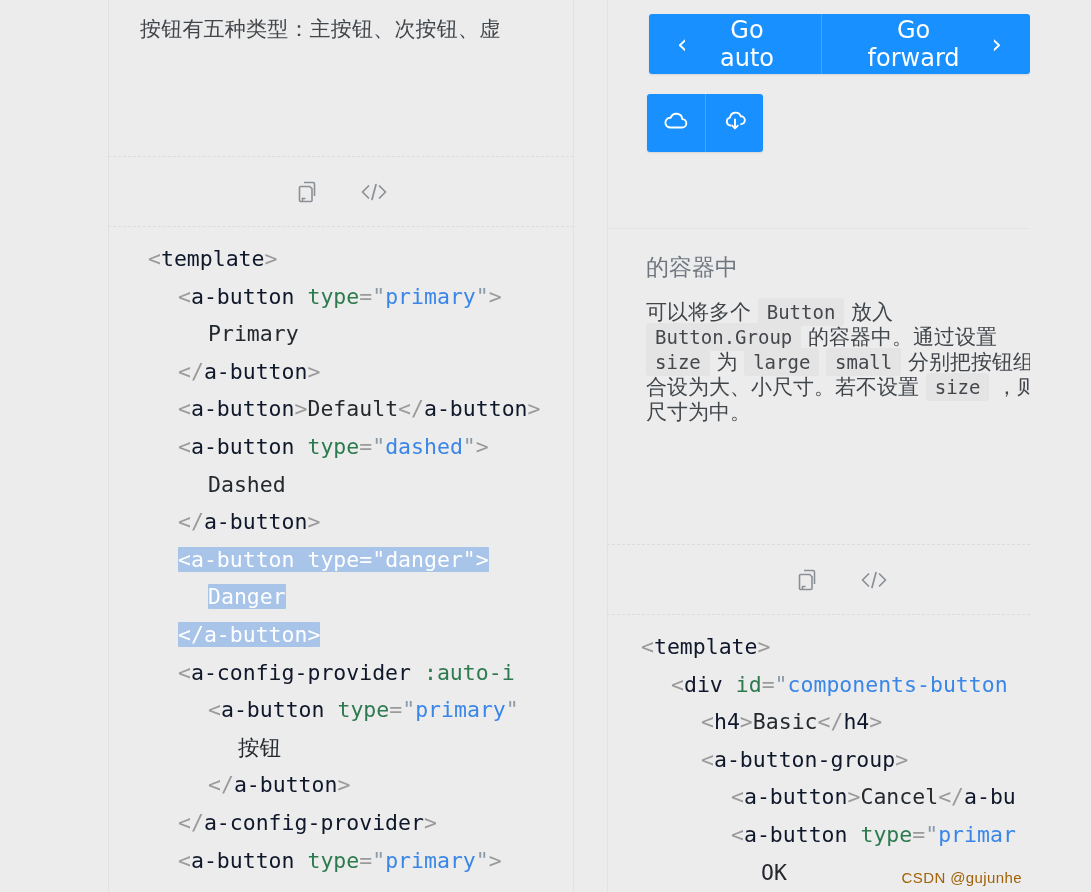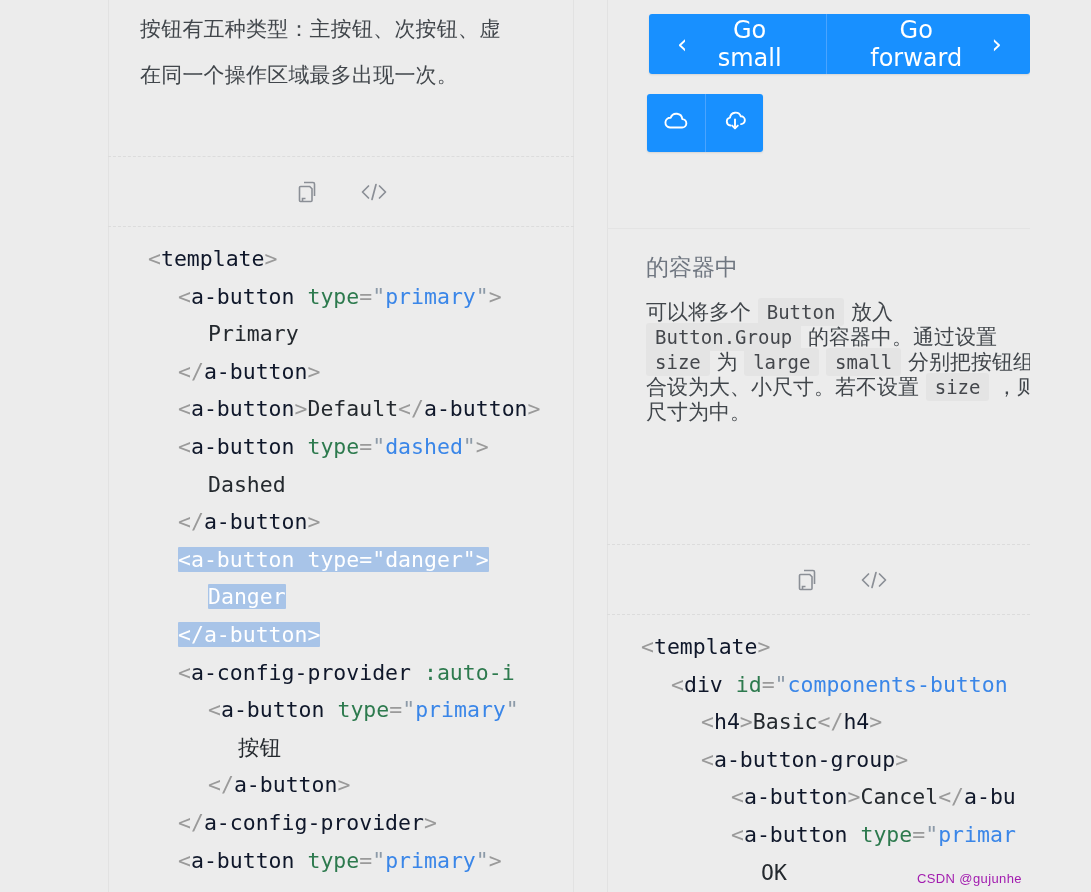--- a/index.html
+++ b/index.html
@@ -165,36 +165,35 @@
     padding: 3px 9px;
     font-family: "DejaVu Sans Mono", "Liberation Mono", monospace;
     font-size: 19px;
     white-space: nowrap;
   }
 
   
   #watermark {
     position: absolute;
     right: 8px; bottom: 6px;
-    font-size: 13px;
-    color: #a21caf;
+    font-size: 15px;
+    color: #a16207;
     font-family: "Liberation Sans", sans-serif;
     letter-spacing: .4px;
   }
 </style>
 </head>
 <body>
 
 <div id="page">
 
   <div class="card" id="left-card"></div>
 
   <div id="left-desc">
     <p>按钮有五种类型：主按钮、次按钮、虚</p>
-    <p>在同一个操作区域最多出现一次。</p>
   </div>
 
   <div class="toolbar" id="left-toolbar">
     <span class="tool-icon">
       <svg width="26" height="26" viewBox="0 0 26 26" fill="none" stroke="#8b8f96" stroke-width="1.6">
         <path d="M9 3.5 h9 a1.5 1.5 0 0 1 1.5 1.5 v12"></path>
         <path d="M5.5 7.5 h9.2 l2.3 2.3 v11.7 a1 1 0 0 1 -1 1 h-10.5 a1 1 0 0 1 -1 -1 v-13 a1 1 0 0 1 1 -1 z"></path>
         <path d="M7.5 22.5 l0 -3 l3 0"></path>
       </svg>
     </span>
@@ -207,21 +206,21 @@
     </span>
   </div>
 
   <div class="codeblock" id="left-code"><div class="ln"><span style="margin-left: 0px;"><span class="pun">&lt;</span><span class="tag">template</span><span class="pun">&gt;</span></span></div><div class="ln"><span style="margin-left: 30px;"><span class="pun">&lt;</span><span class="tag">a-button</span><span class="txt"> </span><span class="attr">type</span><span class="eq">=</span><span class="qt">"</span><span class="str">primary</span><span class="qt">"</span><span class="pun">&gt;</span></span></div><div class="ln"><span style="margin-left: 60px;"><span class="txt">Primary</span></span></div><div class="ln"><span style="margin-left: 30px;"><span class="pun">&lt;/</span><span class="tag">a-button</span><span class="pun">&gt;</span></span></div><div class="ln"><span style="margin-left: 30px;"><span class="pun">&lt;</span><span class="tag">a-button</span><span class="pun">&gt;</span><span class="txt">Default</span><span class="pun">&lt;/</span><span class="tag">a-button</span><span class="pun">&gt;</span></span></div><div class="ln"><span style="margin-left: 30px;"><span class="pun">&lt;</span><span class="tag">a-button</span><span class="txt"> </span><span class="attr">type</span><span class="eq">=</span><span class="qt">"</span><span class="str">dashed</span><span class="qt">"</span><span class="pun">&gt;</span></span></div><div class="ln"><span style="margin-left: 60px;"><span class="txt">Dashed</span></span></div><div class="ln"><span style="margin-left: 30px;"><span class="pun">&lt;/</span><span class="tag">a-button</span><span class="pun">&gt;</span></span></div><div class="ln"><span class="sel" style="margin-left: 30px;"><span class="pun">&lt;</span><span class="tag">a-button</span><span class="txt"> </span><span class="attr">type</span><span class="eq">=</span><span class="qt">"</span><span class="str">danger</span><span class="qt">"</span><span class="pun">&gt;</span></span></div><div class="ln"><span class="sel" style="margin-left: 60px;"><span class="txt">Danger</span></span></div><div class="ln"><span class="sel" style="margin-left: 30px;"><span class="pun">&lt;/</span><span class="tag">a-button</span><span class="pun">&gt;</span></span></div><div class="ln"><span style="margin-left: 30px;"><span class="pun">&lt;</span><span class="tag">a-config-provider</span><span class="txt"> </span><span class="attr">:auto-i</span></span></div><div class="ln"><span style="margin-left: 60px;"><span class="pun">&lt;</span><span class="tag">a-button</span><span class="txt"> </span><span class="attr">type</span><span class="eq">=</span><span class="qt">"</span><span class="str">primary</span><span class="qt">"</span></span></div><div class="ln"><span style="margin-left: 90px;"><span class="txt">按钮</span></span></div><div class="ln"><span style="margin-left: 60px;"><span class="pun">&lt;/</span><span class="tag">a-button</span><span class="pun">&gt;</span></span></div><div class="ln"><span style="margin-left: 30px;"><span class="pun">&lt;/</span><span class="tag">a-config-provider</span><span class="pun">&gt;</span></span></div><div class="ln"><span style="margin-left: 30px;"><span class="pun">&lt;</span><span class="tag">a-button</span><span class="txt"> </span><span class="attr">type</span><span class="eq">=</span><span class="qt">"</span><span class="str">primary</span><span class="qt">"</span><span class="pun">&gt;</span></span></div></div>
 
   <div id="right-demo"></div>
 
   <div id="btn-group-nav">
     <button class="abtn">
       <span class="chev">‹</span>
-      <span>Go small</span>
+      <span>Go auto</span>
     </button>
     <button class="abtn">
       <span>Go forward</span>
       <span class="chev">›</span>
     </button>
   </div>
 
   <div id="btn-group-cloud">
     <button class="abtn">
       <span>

